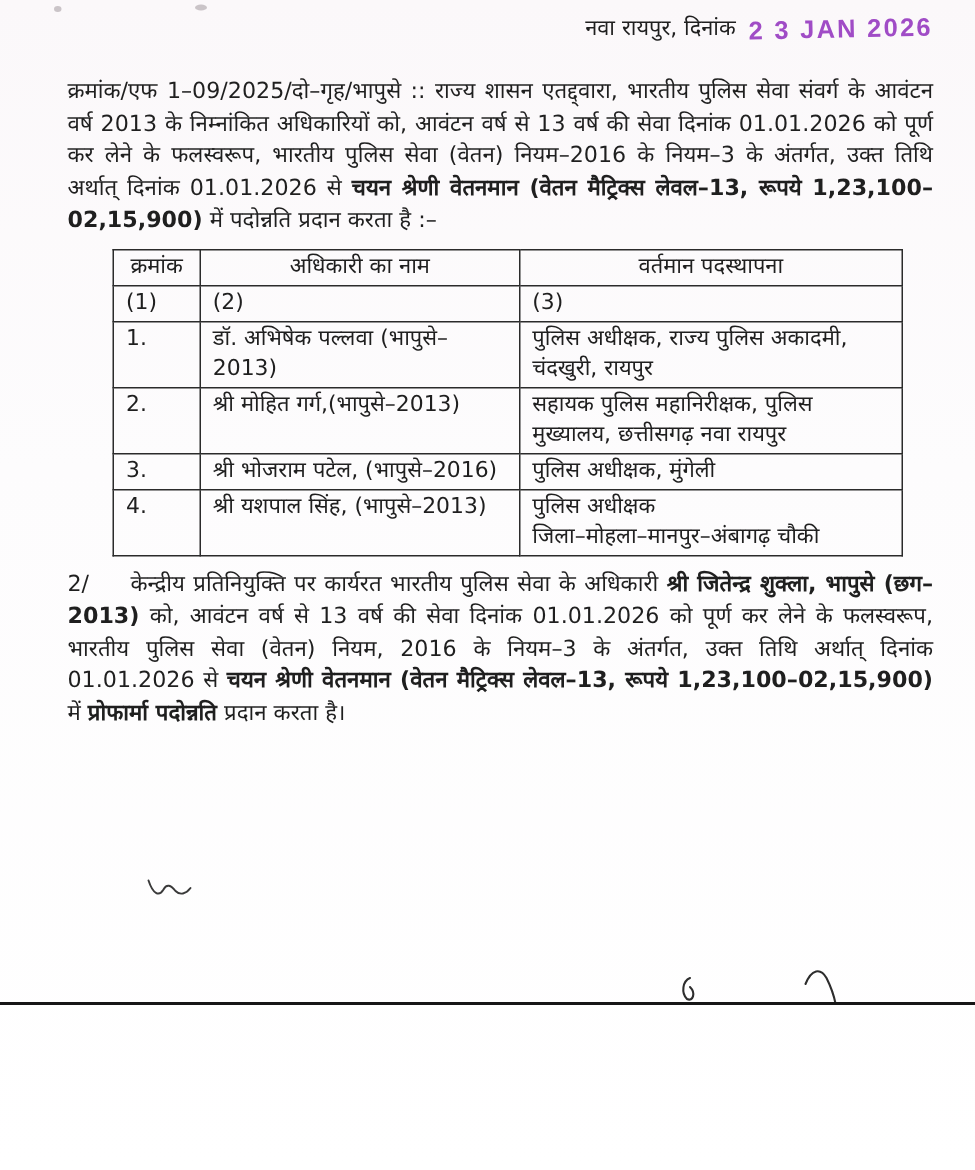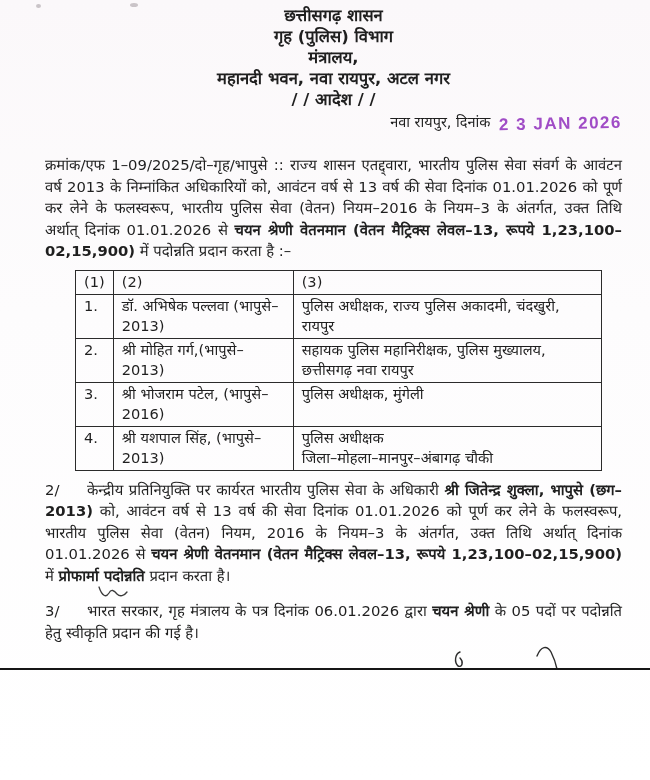--- a/index.html
+++ b/index.html
@@ -83,39 +83,37 @@
     opacity: .5;
     border-radius: 50%;
   }
 </style>
 </head>
 <body>
 
 <div class="page">
   <div class="content">
 
-    <div class="doc-header">
-      <div class="hline">छत्तीसगढ़ शासन</div>
-      <div class="hline">गृह (पुलिस) विभाग</div>
-      <div class="hline">मंत्रालय,</div>
-      <div class="hline">महानदी भवन, नवा रायपुर, अटल नगर</div>
-      <div class="hline">/ / आदेश / /</div>
-    </div>
 
     <div class="dateline">
       <span>नवा रायपुर, दिनांक</span>
       <span class="stamp" id="stamp" style="color: rgb(160, 76, 198);">2 3  JAN  2026</span>
     </div>
 
     <p class="body-para" style="margin-top:20px;">
       <span>क्रमांक/एफ 1–09/2025/दो–गृह/भापुसे :: राज्य शासन एतद्द्वारा, भारतीय पुलिस सेवा संवर्ग के आवंटन वर्ष 2013 के निम्नांकित अधिकारियों को, आवंटन वर्ष से 13 वर्ष की सेवा दिनांक 01.01.2026 को पूर्ण कर लेने के फलस्वरूप, भारतीय पुलिस सेवा (वेतन) नियम–2016 के नियम–3 के अंतर्गत, उक्त तिथि अर्थात् दिनांक 01.01.2026 से </span><span class="b">चयन श्रेणी वेतनमान (वेतन मैट्रिक्स लेवल–13, रूपये 1,23,100–02,15,900)</span><span> में पदोन्नति प्रदान करता है :–</span>
     </p>
 
     <table class="order-table">
       <tbody>
+          <tr>
+        <th style="width:11%">क्रमांक</th>
+        <th style="width:40.5%">अधिकारी का नाम</th>
+        <th style="width:48.5%">वर्तमान पदस्थापना</th>
+      </tr>
       <tr>
         <td class="c">(1)</td>
         <td class="c">(2)</td>
         <td class="c">(3)</td>
       </tr>
       <tr>
         <td class="c">1.</td>
         <td>डॉ. अभिषेक पल्लवा (भापुसे–2013)</td>
         <td class="pre">पुलिस अधीक्षक, राज्य पुलिस अकादमी, चंदखुरी, रायपुर</td>
       </tr>
@@ -135,23 +133,20 @@
         <td class="pre">पुलिस अधीक्षक
 जिला–मोहला–मानपुर–अंबागढ़ चौकी</td>
       </tr>
     </tbody>
       </table>
 
     <p class="body-para" style="margin-top:8px;">
       <span class="para-num">2/</span><span>केन्द्रीय प्रतिनियुक्ति पर कार्यरत भारतीय पुलिस सेवा के अधिकारी </span><span class="b">श्री जितेन्द्र शुक्ला, भापुसे (छग–2013)</span><span> को, आवंटन वर्ष से 13 वर्ष की सेवा दिनांक 01.01.2026 को पूर्ण कर लेने के फलस्वरूप, भारतीय पुलिस सेवा (वेतन) नियम, 2016 के नियम–3 के अंतर्गत, उक्त तिथि अर्थात् दिनांक 01.01.2026 से </span><span class="b">चयन श्रेणी वेतनमान (वेतन मैट्रिक्स लेवल–13, रूपये 1,23,100–02,15,900)</span><span> में </span><span class="b">प्रोफार्मा पदोन्नति</span><span> प्रदान करता है।</span>
     </p>
 
-    <p class="body-para" style="margin-top:14px;">
-      <span class="para-num">3/</span><span>भारत सरकार, गृह मंत्रालय के पत्र दिनांक 06.01.2026 द्वारा </span><span class="b">चयन श्रेणी</span><span> के 05 पदों पर पदोन्नति हेतु स्वीकृति प्रदान की गई है।</span>
-    </p>
 
     <div class="sig-block">
     </div>
 
   </div>
 
   <svg class="pen-mark" style="left:96px; top:584px;" width="34" height="16" viewBox="0 0 34 16">
     <path d="M3,3 C6,12 10,14 13,9 C15,5 18,6 21,10 C24,13 28,12 31,8" stroke="#3a3a3a" stroke-width="1.3" fill="none" stroke-linecap="round"></path>
   </svg>
 

